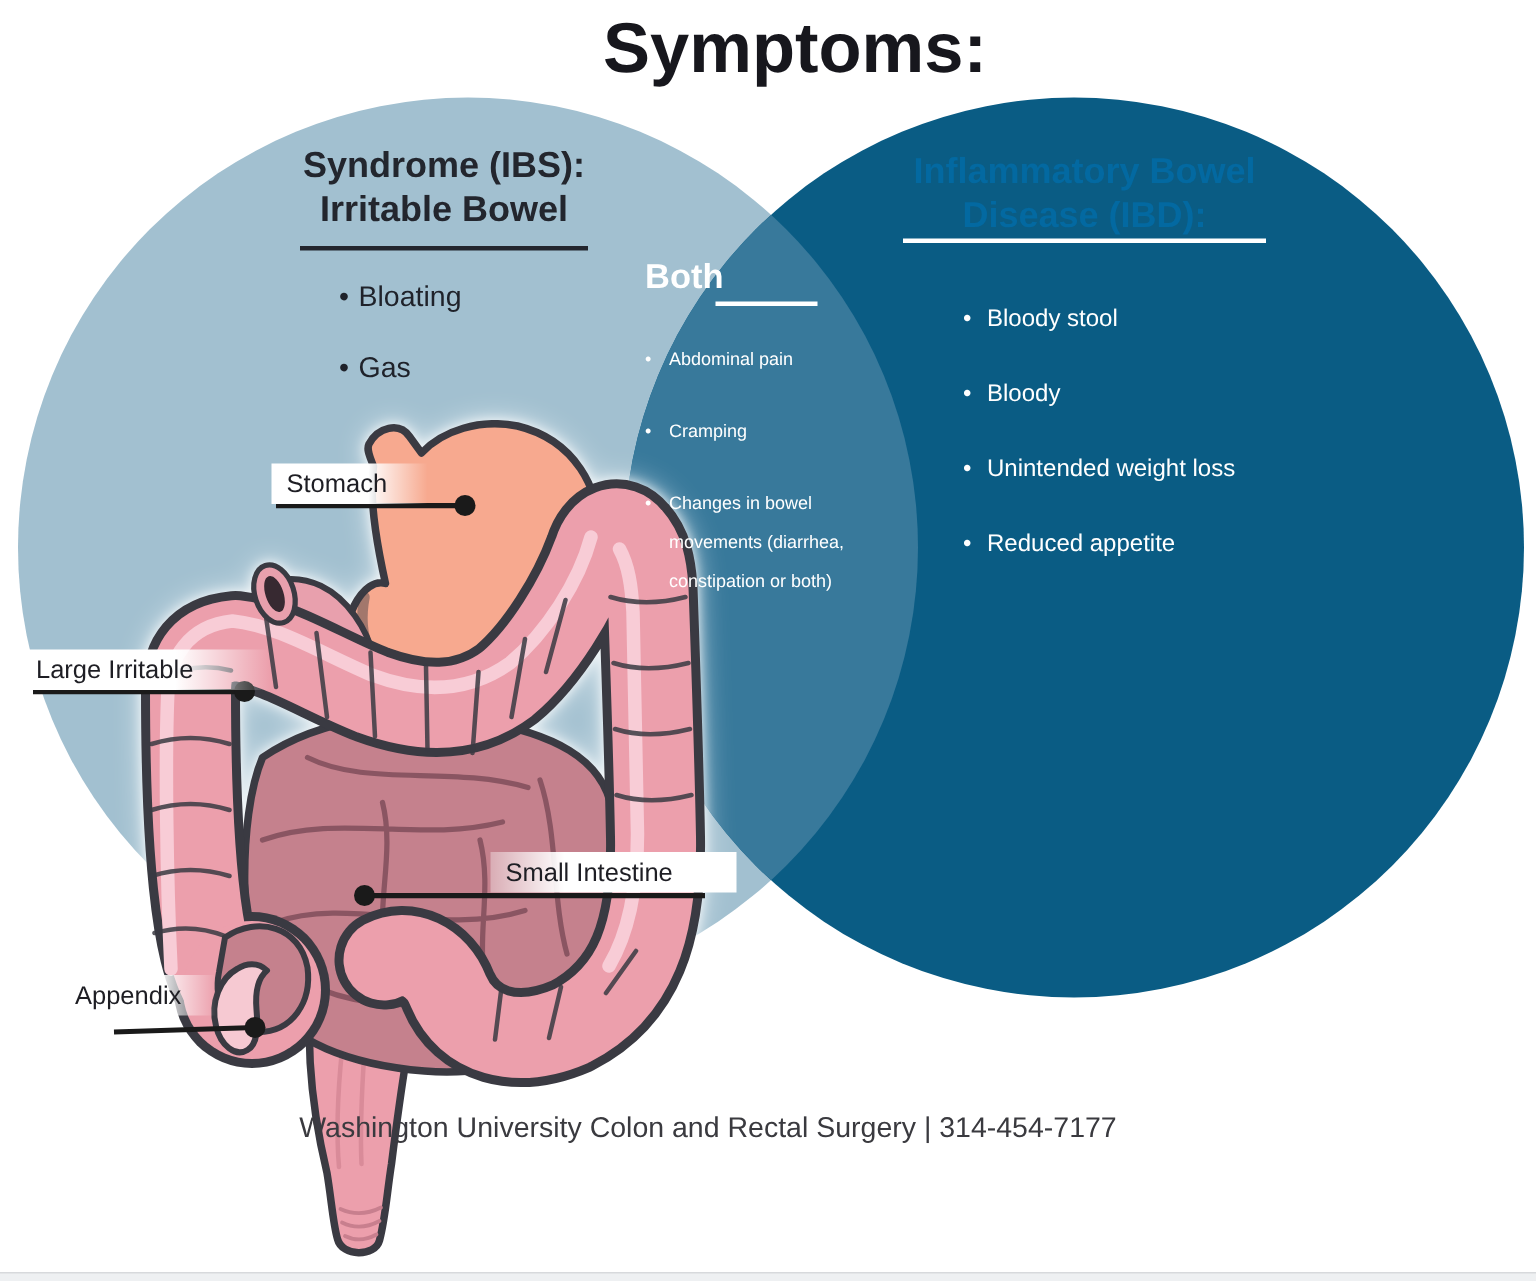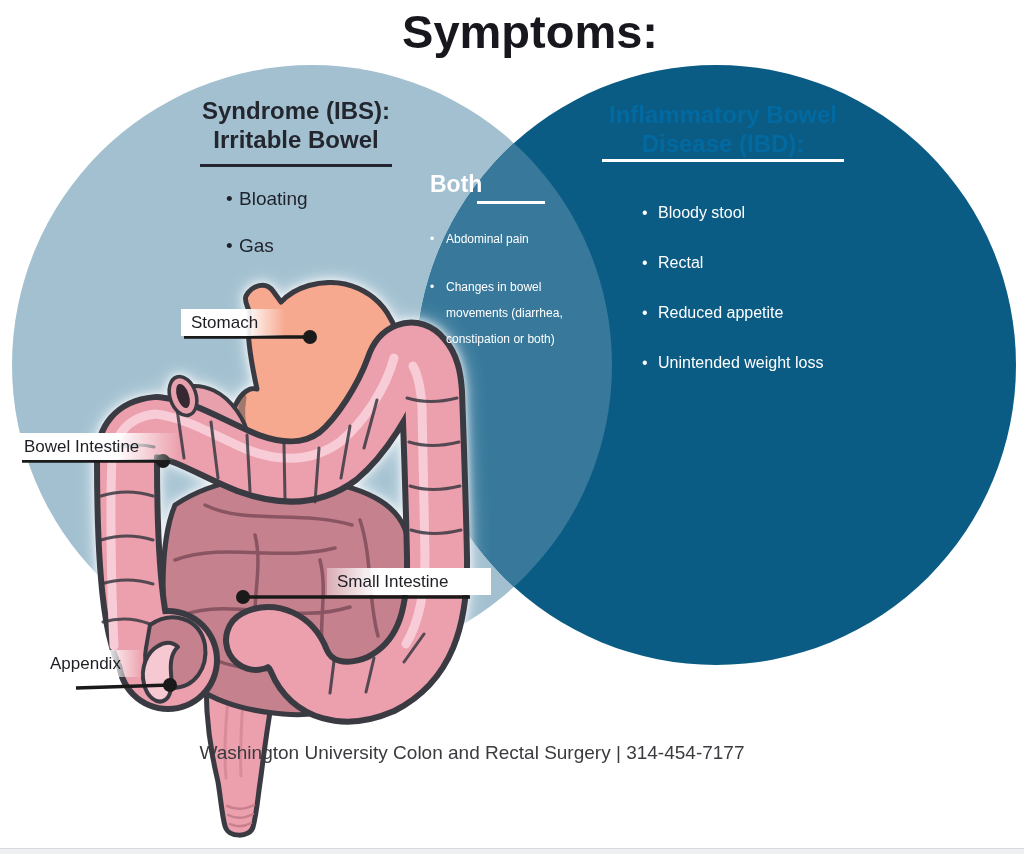--- a/index.html
+++ b/index.html
@@ -193,49 +193,53 @@
   <div class="both-title">Both</div>
   <div class="underline u-both"></div>
 
   <div class="vlist list-mid">
     <div class="item">
       <span class="b"></span>
       <span>Abdominal pain</span>
     </div>
     <div class="item">
       <span class="b"></span>
+      <span>Cramping</span>
+    </div>
+    <div class="item">
+      <span class="b"></span>
       <span>Changes in bowel movements (diarrhea, constipation or both)</span>
     </div>
   </div>
 
   <div class="vheading right">
     <div>Inflammatory Bowel</div>
     <div>Disease (IBD):</div>
   </div>
   <div class="underline u-right"></div>
 
   <div class="vlist list-right">
     <div class="item">
       <span class="b"></span>
       <span>Bloody stool</span>
     </div>
     <div class="item">
       <span class="b"></span>
-      <span>Rectal</span>
+      <span>Bloody</span>
+    </div>
+    <div class="item">
+      <span class="b"></span>
+      <span>Unintended weight loss</span>
     </div>
     <div class="item">
       <span class="b"></span>
       <span>Reduced appetite</span>
     </div>
-    <div class="item">
-      <span class="b"></span>
-      <span>Unintended weight loss</span>
-    </div>
   </div>
 
   <div class="alabel fade-r lab-stomach">Stomach</div>
-  <div class="alabel fade-r lab-large">Bowel Intestine</div>
+  <div class="alabel fade-r lab-large">Large Irritable</div>
   <div class="alabel fade-l lab-small">Small Intestine</div>
   <div class="alabel fade-r lab-appendix">Appendix</div>
 
   <div class="footer">Washington University Colon and Rectal Surgery | 314-454-7177</div>
   <div class="bottom-bar"></div>
 </div>
 
 </body></html>

